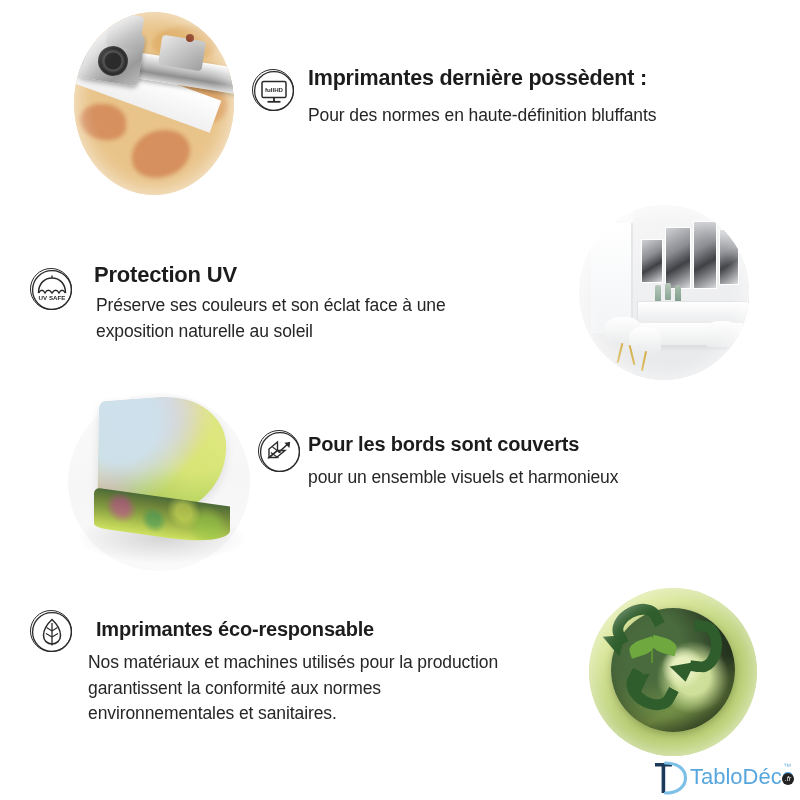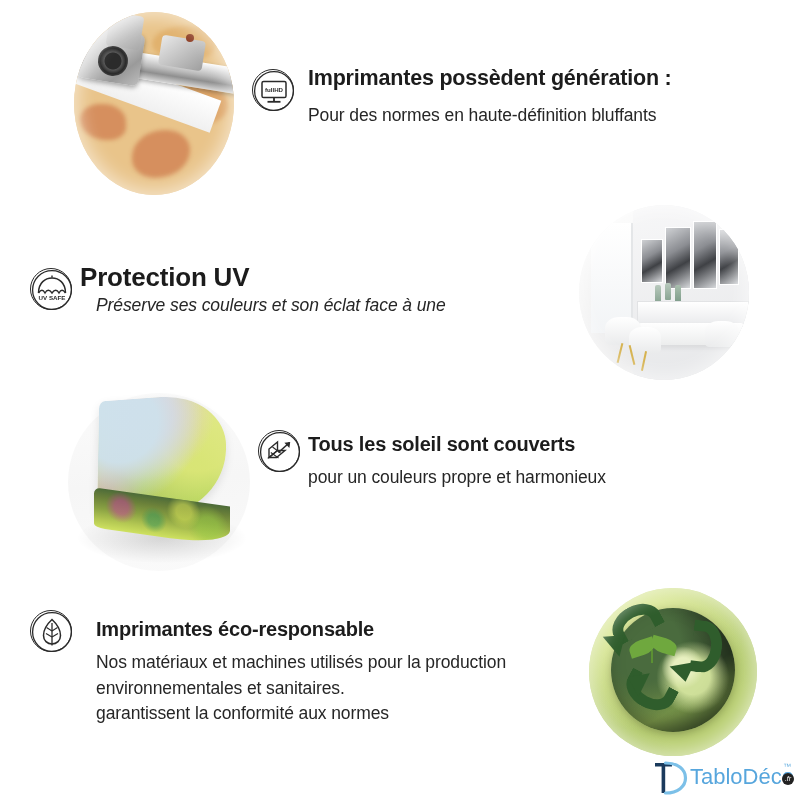--- a/index.html
+++ b/index.html
@@ -280,32 +280,32 @@
   }
   .f-body div { white-space: nowrap; }
 
   
   #f1-icon  { left: 252px; top: 69px; }
   #f1-title { left: 308px; top: 66px; font-size: 21.5px; }
   #f1-body  { left: 308px; top: 103px; font-size: 17.5px; line-height: 24px; }
 
   
   #f2-icon  { left: 30px; top: 268px; }
-  #f2-title { left: 80px; top: 262px; font-size: 26px; }
-  #f2-body  { left: 96px; top: 292px; font-size: 17.5px; line-height: 26px; font-style: italic; }
+  #f2-title { left: 94px; top: 262px; font-size: 22px; }
+  #f2-body  { left: 96px; top: 292px; font-size: 17.5px; line-height: 26px; }
 
   
   #f3-icon  { left: 258px; top: 430px; }
   #f3-title { left: 308px; top: 433px; font-size: 20px; }
   #f3-body  { left: 308px; top: 465px; font-size: 17.5px; line-height: 25px; }
 
   
   #f4-icon  { left: 30px; top: 610px; }
   #f4-title { left: 96px; top: 618px; font-size: 20px; }
-  #f4-body  { left: 96px; top: 650px; font-size: 17.5px; line-height: 25.5px; }
+  #f4-body  { left: 88px; top: 650px; font-size: 17.5px; line-height: 25.5px; }
 
   
   #logo {
     position: absolute;
     left: 652px; top: 758px;
     width: 142px; height: 40px;
   }
   #logo-mark { position: absolute; left: 0; top: 1px; width: 38px; height: 38px; }
   #logo-word {
     position: absolute;
@@ -397,79 +397,80 @@
   <div class="feature">
     <div class="icon-circle" id="f1-icon">
       <svg viewBox="0 0 42 42" aria-hidden="true">
         <circle cx="21" cy="21" r="19.4" fill="none" stroke="#2a2a2a" stroke-width="1.3"></circle>
         <rect x="9" y="11.5" width="24" height="16" rx="1.6" fill="none" stroke="#2a2a2a" stroke-width="1.5"></rect>
         <text x="21" y="21.6" font-family="Liberation Sans, sans-serif" font-size="6.1" font-weight="bold" text-anchor="middle" fill="#2a2a2a">fullHD</text>
         <line x1="21" y1="27.5" x2="21" y2="31.5" stroke="#2a2a2a" stroke-width="1.8"></line>
         <line x1="14.5" y1="31.8" x2="27.5" y2="31.8" stroke="#2a2a2a" stroke-width="1.8"></line>
       </svg>
     </div>
-    <div class="f-title" id="f1-title">Imprimantes possèdent génération :</div>
+    <div class="f-title" id="f1-title">Imprimantes dernière possèdent :</div>
     <div class="f-body" id="f1-body">
       <div>Pour des normes en haute-définition bluffants</div>
     </div>
   </div>
 
   <div class="feature">
     <div class="icon-circle" id="f2-icon">
       <svg viewBox="0 0 42 42" aria-hidden="true">
         <circle cx="21" cy="21" r="19.4" fill="none" stroke="#2a2a2a" stroke-width="1.3"></circle>
         <path d="M7.5 24 C7.5 13.6 14.3 9 21 9 C27.7 9 34.5 13.6 34.5 24" fill="none" stroke="#2a2a2a" stroke-width="1.5"></path>
         <path d="M7.5 24 C10 20.4 12 20.4 14 24 C16 20.4 18.5 20.4 21 24
                  C23.5 20.4 26 20.4 28 24 C30 20.4 32 20.4 34.5 24" fill="none" stroke="#2a2a2a" stroke-width="1.4"></path>
         <line x1="21" y1="8.6" x2="21" y2="6.6" stroke="#2a2a2a" stroke-width="1.4"></line>
         <text x="21" y="31.4" font-family="Liberation Sans, sans-serif" font-size="6.2" font-weight="bold" text-anchor="middle" fill="#2a2a2a">UV SAFE</text>
       </svg>
     </div>
     <div class="f-title" id="f2-title">Protection UV</div>
     <div class="f-body" id="f2-body">
       <div>Préserve ses couleurs et son éclat face à une</div>
+      <div>exposition naturelle au soleil</div>
     </div>
   </div>
 
   <div class="feature">
     <div class="icon-circle" id="f3-icon">
       <svg viewBox="0 0 42 42" aria-hidden="true">
         <circle cx="21" cy="21" r="19.4" fill="none" stroke="#2a2a2a" stroke-width="1.3"></circle>
         <path d="M10 26.5 L10 18 L18.5 11 L18.5 19.5 Z" fill="none" stroke="#2a2a2a" stroke-width="1.4"></path>
         <path d="M10 26.5 L18.5 19.5 L26 19.5 L17.5 26.5 Z" fill="none" stroke="#2a2a2a" stroke-width="1.4"></path>
         <line x1="13.5" y1="16" x2="21.5" y2="22" stroke="#2a2a2a" stroke-width="1.1"></line>
         <line x1="11.8" y1="21.5" x2="19.5" y2="27" stroke="#2a2a2a" stroke-width="1.1"></line>
         <path d="M19.5 21.5 L30.5 11.5" fill="none" stroke="#2a2a2a" stroke-width="1.6"></path>
         <path d="M31.2 11 L25.4 11.8 L30.4 17 Z" fill="#2a2a2a"></path>
       </svg>
     </div>
-    <div class="f-title" id="f3-title">Tous les soleil sont couverts</div>
+    <div class="f-title" id="f3-title">Pour les bords sont couverts</div>
     <div class="f-body" id="f3-body">
-      <div>pour un couleurs propre et harmonieux</div>
+      <div>pour un ensemble visuels et harmonieux</div>
     </div>
   </div>
 
   <div class="feature">
     <div class="icon-circle" id="f4-icon">
       <svg viewBox="0 0 42 42" aria-hidden="true">
         <circle cx="21" cy="21" r="19.4" fill="none" stroke="#2a2a2a" stroke-width="1.3"></circle>
         <path d="M21 8.5 C27.5 14.5 29.5 21 29.5 24.5 C29.5 29.6 25.7 33 21 33
                  C16.3 33 12.5 29.6 12.5 24.5 C12.5 21 14.5 14.5 21 8.5 Z" fill="none" stroke="#2a2a2a" stroke-width="1.5"></path>
         <line x1="21" y1="12" x2="21" y2="34.5" stroke="#2a2a2a" stroke-width="1.3"></line>
         <line x1="21" y1="20" x2="26.5" y2="16.5" stroke="#2a2a2a" stroke-width="1.1"></line>
         <line x1="21" y1="20" x2="15.5" y2="16.5" stroke="#2a2a2a" stroke-width="1.1"></line>
         <line x1="21" y1="26" x2="27" y2="22.5" stroke="#2a2a2a" stroke-width="1.1"></line>
         <line x1="21" y1="26" x2="15" y2="22.5" stroke="#2a2a2a" stroke-width="1.1"></line>
       </svg>
     </div>
     <div class="f-title" id="f4-title">Imprimantes éco-responsable</div>
     <div class="f-body" id="f4-body">
       <div>Nos matériaux et machines utilisés pour la production</div>
+      <div>garantissent la conformité aux normes</div>
       <div>environnementales et sanitaires.</div>
-      <div>garantissent la conformité aux normes</div>
     </div>
   </div>
 
   <div id="logo">
     <div id="logo-mark">
       <svg viewBox="0 0 38 38" aria-hidden="true">
         <path d="M3 4 H20 V7.4 H13.2 V34 H9.6 V7.4 H3 Z" fill="#1b3a5c"></path>
         <path d="M13.5 4 C26 4 33.5 10.6 33.5 19 C33.5 27.4 26 34 13.5 34" fill="none" stroke="#7cc0e8" stroke-width="3.2" stroke-linecap="round"></path>
       </svg>
     </div>

